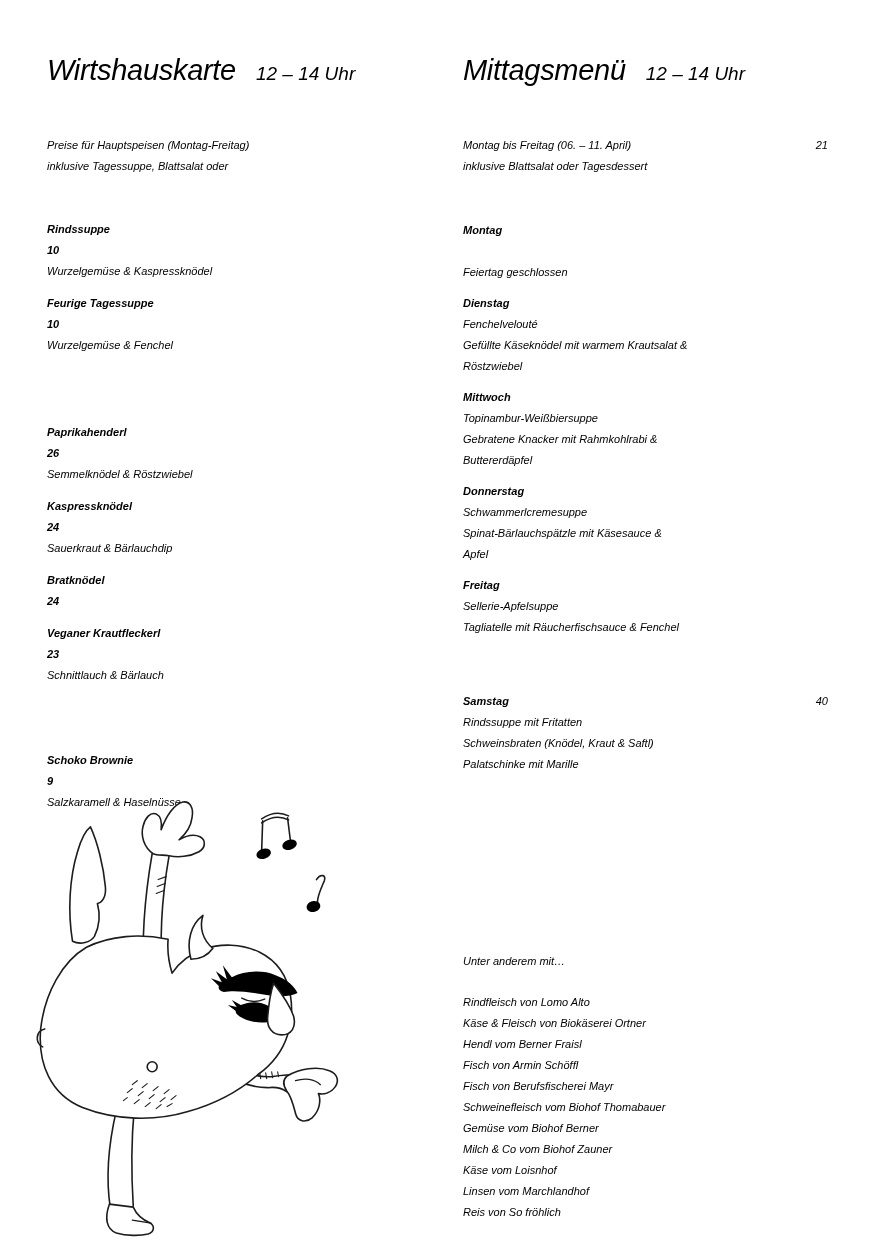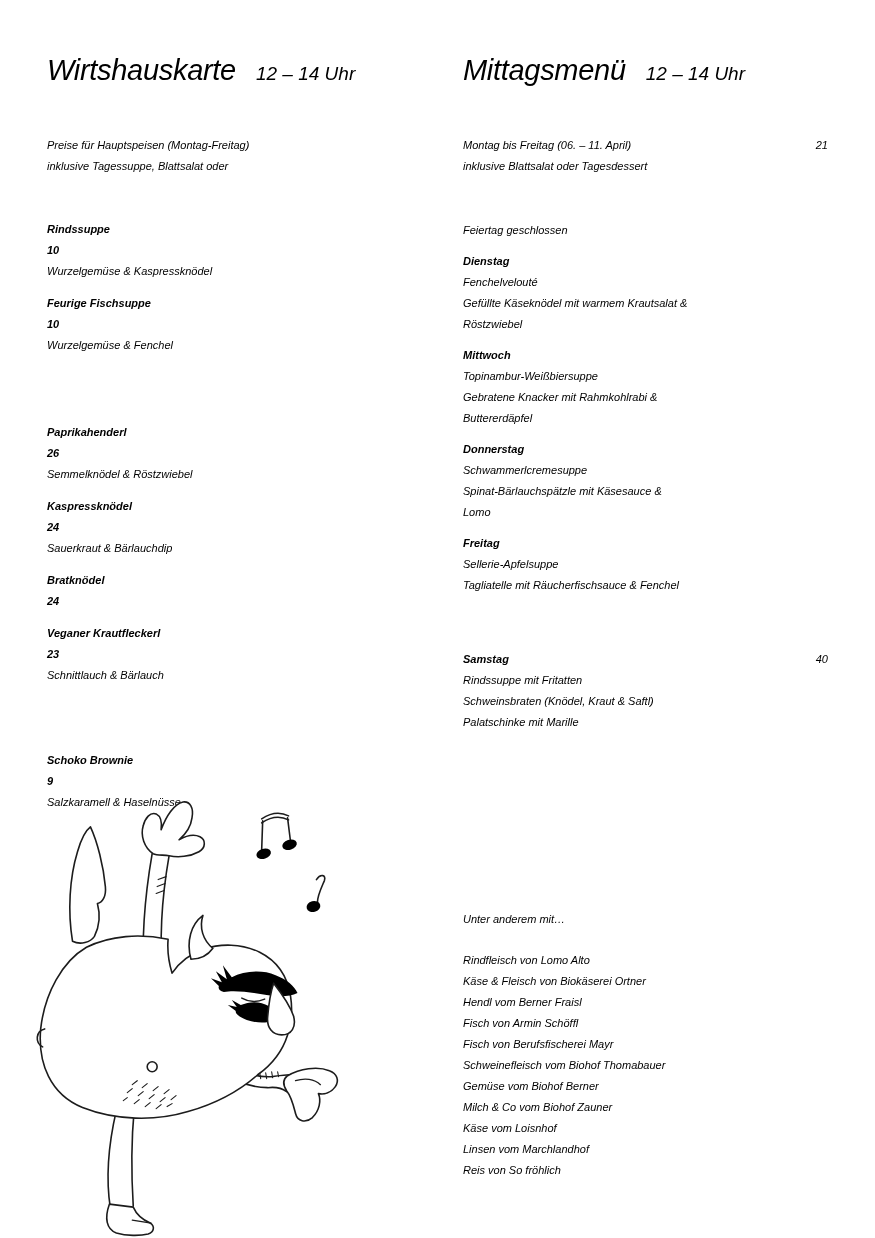--- a/index.html
+++ b/index.html
@@ -73,21 +73,21 @@
       <div class="group-soups txt">
         <div class="menu-item">
           <div class="item-head">
             <span>Rindssuppe</span>
             <span>10</span>
           </div>
           <div class="line">Wurzelgemüse &amp; Kaspressknödel</div>
         </div>
         <div class="menu-item">
           <div class="item-head">
-            <span>Feurige Fischsuppe</span>
+            <span>Feurige Tagessuppe</span>
             <span>10</span>
           </div>
           <div class="line">Wurzelgemüse &amp; Fenchel</div>
         </div>
       </div>
 
       <div class="group-mains txt">
         <div class="menu-item">
           <div class="item-head">
             <span>Paprikahenderl</span>
@@ -137,39 +137,40 @@
       <div class="week txt">
         <div class="week-top">
           <span>Montag bis Freitag (06. – 11. April)</span>
           <span>21</span>
         </div>
         <div class="line">inklusive Blattsalat oder Tagesdessert</div>
       </div>
 
       <div class="days txt">
         <div class="day">
+          <div class="day-name line">Montag</div>
           <div class="line gap-line">Feiertag geschlossen</div>
         </div>
         <div class="day">
           <div class="day-name line">Dienstag</div>
           <div class="line">Fenchelvelouté</div>
           <div class="line">Gefüllte Käseknödel mit warmem Krautsalat &amp;</div>
           <div class="line">Röstzwiebel</div>
         </div>
         <div class="day">
           <div class="day-name line">Mittwoch</div>
           <div class="line">Topinambur-Weißbiersuppe</div>
           <div class="line">Gebratene Knacker mit Rahmkohlrabi &amp;</div>
           <div class="line">Buttererdäpfel</div>
         </div>
         <div class="day">
           <div class="day-name line">Donnerstag</div>
           <div class="line">Schwammerlcremesuppe</div>
           <div class="line">Spinat-Bärlauchspätzle mit Käsesauce &amp;</div>
-          <div class="line">Lomo</div>
+          <div class="line">Apfel</div>
         </div>
         <div class="day">
           <div class="day-name line">Freitag</div>
           <div class="line">Sellerie-Apfelsuppe</div>
           <div class="line">Tagliatelle mit Räucherfischsauce &amp; Fenchel</div>
         </div>
 
         <div class="day saturday">
           <div class="day-head-row">
             <span class="day-name">Samstag</span>

